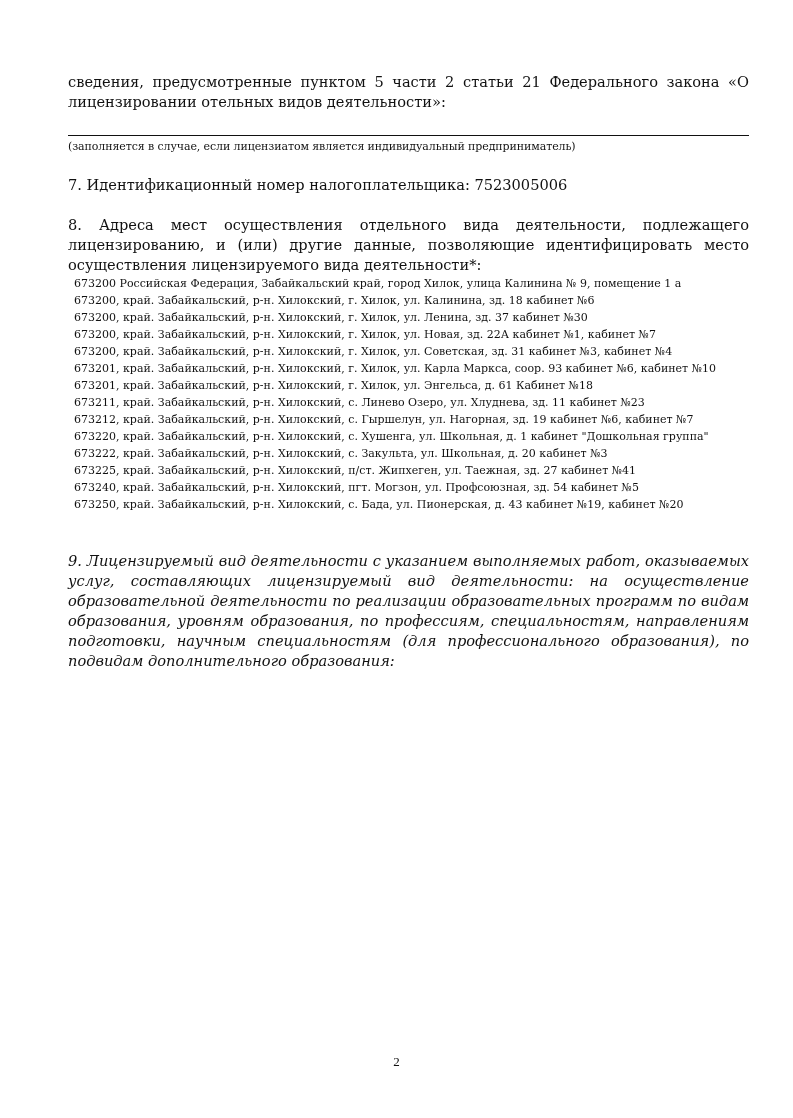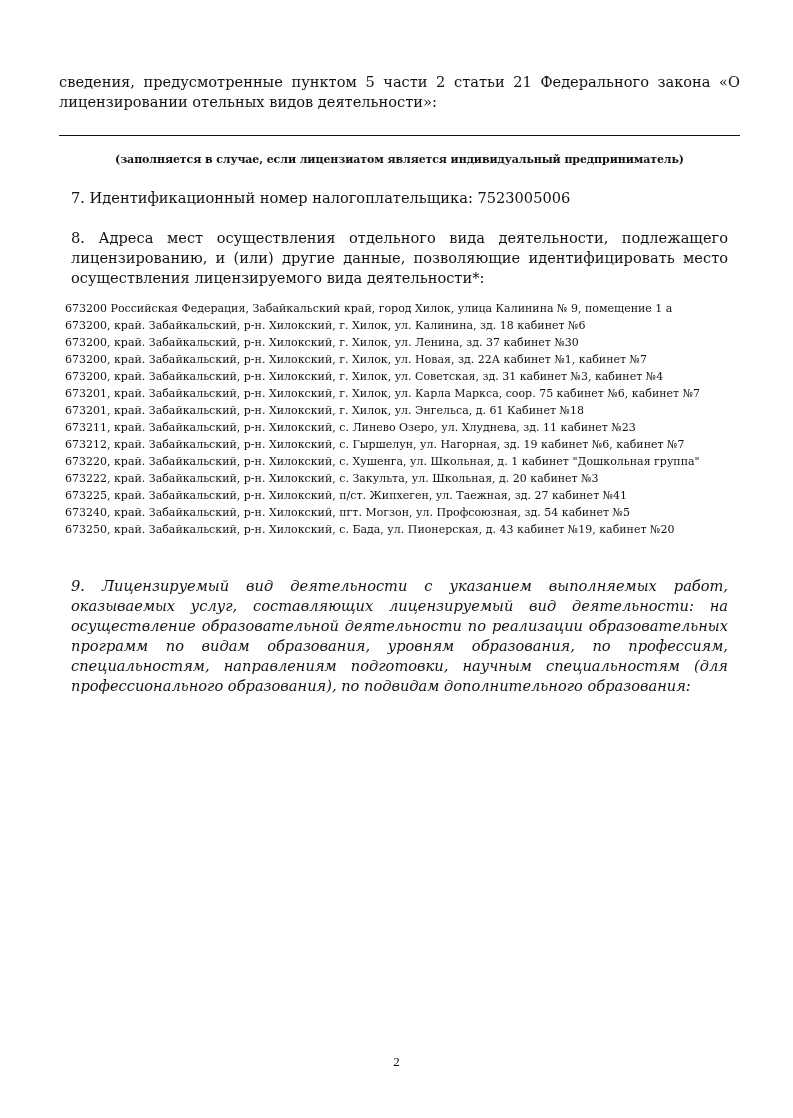--- a/index.html
+++ b/index.html
@@ -10,48 +10,47 @@
     body {
       width: 793px;
       height: 1118px;
       position: relative;
       overflow: hidden;
       color: #111111;
       font-family: "DejaVu Serif", "Liberation Serif", serif;
     }
     .page {
       position: absolute;
-      left: 59px;
+      left: 68px;
       top: 72px;
       width: 681px;
     }
     .para {
       font-size: 14.6px;
       line-height: 20px;
       text-align: justify;
       text-align-last: left;
-      margin: 12px;
+      margin: 0;
     }
     .intro {
       margin: 0;
     }
     .rule-block {
       margin-top: 23px;
     }
     .rule-line {
       border-top: 1.6px solid #111;
       height: 0;
       width: 681px;
     }
     .rule-caption {
       font-size: 11px;
       line-height: 14px;
-      text-align: center;
-      font-weight: bold;
-      margin-top: 17px;
+      font-weight: normal;
+      margin-top: 4px;
       letter-spacing: -0.1px;
     }
     .inn {
       margin-top: 21px;
     }
     .sec8 {
       margin-top: 20px;
     }
     .addr-list {
       margin: 0;
@@ -94,21 +93,21 @@
   <p class="para inn">7. Идентификационный номер налогоплательщика: 7523005006</p>
 
   <div class="sec8">
     <p class="para">8. Адреса мест осуществления отдельного вида деятельности, подлежащего лицензированию, и (или) другие данные, позволяющие идентифицировать место осуществления лицензируемого вида деятельности*:</p>
     <ul class="addr-list">
       <li>673200 Российская Федерация, Забайкальский край, город Хилок, улица Калинина № 9, помещение 1 а</li>
       <li>673200, край. Забайкальский, р-н. Хилокский, г. Хилок, ул. Калинина, зд. 18 кабинет №6</li>
       <li>673200, край. Забайкальский, р-н. Хилокский, г. Хилок, ул. Ленина, зд. 37 кабинет №30</li>
       <li>673200, край. Забайкальский, р-н. Хилокский, г. Хилок, ул. Новая, зд. 22А кабинет №1, кабинет №7</li>
       <li>673200, край. Забайкальский, р-н. Хилокский, г. Хилок, ул. Советская, зд. 31 кабинет №3, кабинет №4</li>
-      <li>673201, край. Забайкальский, р-н. Хилокский, г. Хилок, ул. Карла Маркса, соор. 75 кабинет №6, кабинет №7</li>
+      <li>673201, край. Забайкальский, р-н. Хилокский, г. Хилок, ул. Карла Маркса, соор. 93 кабинет №6, кабинет №10</li>
       <li>673201, край. Забайкальский, р-н. Хилокский, г. Хилок, ул. Энгельса, д. 61 Кабинет №18</li>
       <li>673211, край. Забайкальский, р-н. Хилокский, с. Линево Озеро, ул. Хлуднева, зд. 11 кабинет №23</li>
       <li>673212, край. Забайкальский, р-н. Хилокский, с. Гыршелун, ул. Нагорная, зд. 19 кабинет №6, кабинет №7</li>
       <li>673220, край. Забайкальский, р-н. Хилокский, с. Хушенга, ул. Школьная, д. 1 кабинет "Дошкольная группа"</li>
       <li>673222, край. Забайкальский, р-н. Хилокский, с. Закульта, ул. Школьная, д. 20 кабинет №3</li>
       <li>673225, край. Забайкальский, р-н. Хилокский, п/ст. Жипхеген, ул. Таежная, зд. 27 кабинет №41</li>
       <li>673240, край. Забайкальский, р-н. Хилокский, пгт. Могзон, ул. Профсоюзная, зд. 54 кабинет №5</li>
       <li>673250, край. Забайкальский, р-н. Хилокский, с. Бада, ул. Пионерская, д. 43 кабинет №19, кабинет №20</li>
     </ul>
   </div>

